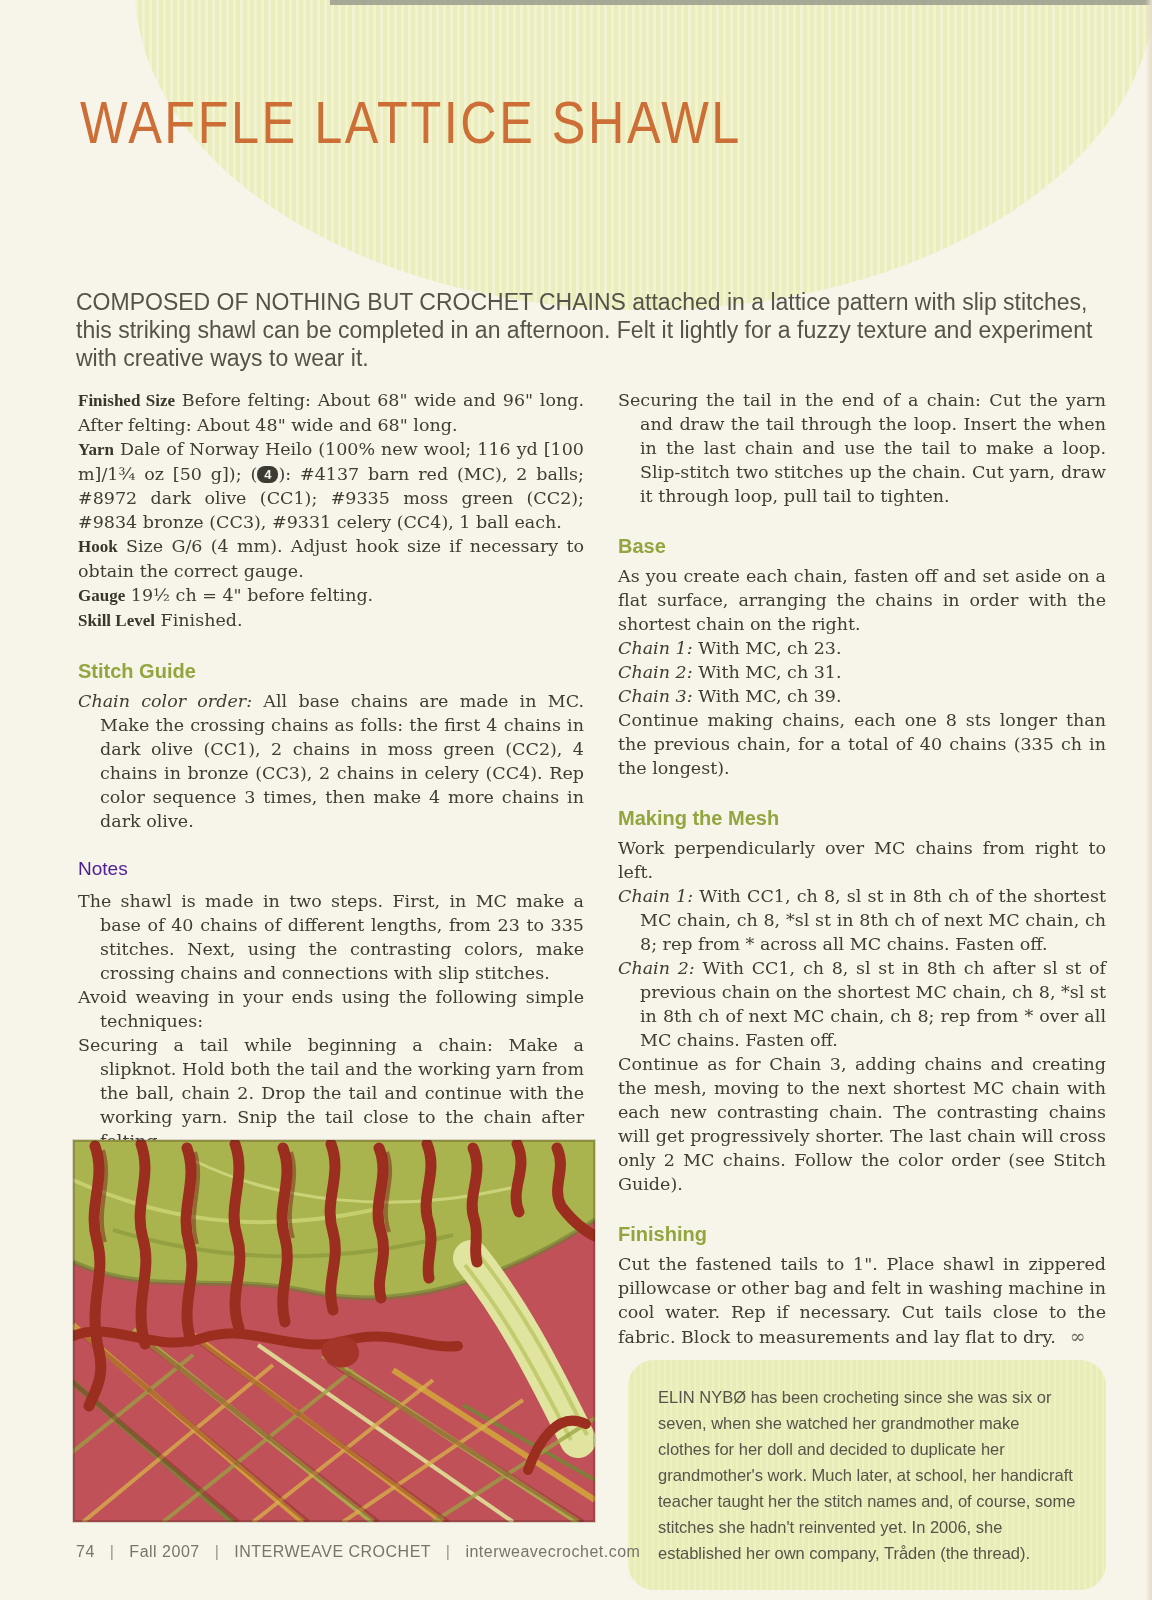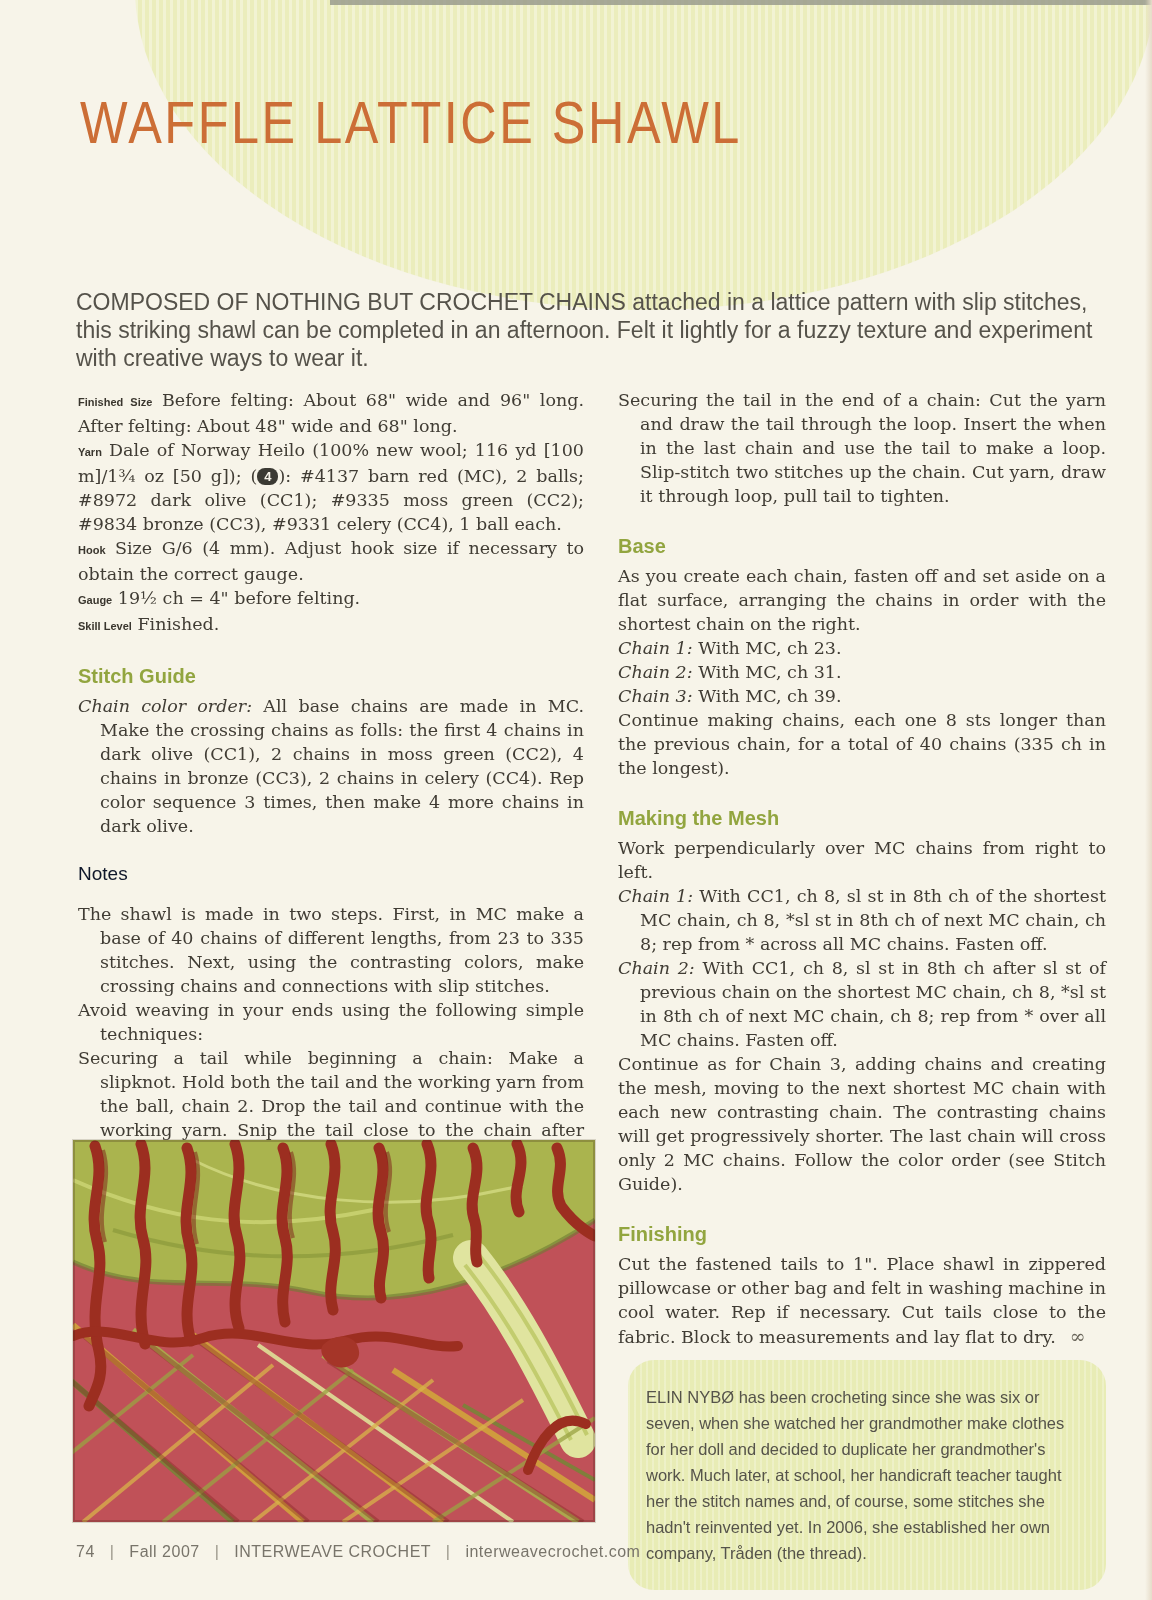--- a/index.html
+++ b/index.html
@@ -29,45 +29,45 @@
   
   .intro{
     position:absolute;left:76px;top:288px;width:1032px;
     font-family:"Liberation Sans", sans-serif;font-size:23px;line-height:28px;color:#55524a;
   }
   
   .col{position:absolute;top:388px;font-size:17.5px;line-height:24px;text-align:justify;}
   .col-left{left:78px;width:506px;}
   .col-right{left:618px;width:488px;}
   .spec{margin:0;}
-  .spec b{font-family:Liberation Sans, sans-serif;font-weight:700;color:#3a362e;font-size:11px;}
+  .spec b{font-family:Liberation Serif, serif;font-weight:700;color:#3a362e;font-size:17px;}
   .yarn-badge{
     display:inline-block;background:#3b3a33;color:#f7f4e9;
     font-family:"Liberation Sans", sans-serif;font-weight:700;font-size:13px;
     line-height:17px;padding:0 7px;border-radius:8px;vertical-align:1px;
   }
   .h-green{
     font-family:"Liberation Sans", sans-serif;font-weight:700;font-size:20px;
     color:#92a53f;margin:26px 0 6px 0;text-align:left;
   }
   .h-notes{
     font-family:"Liberation Sans", sans-serif;font-weight:400;font-size:19px;
-    color:#0f172a;margin:24px 0 16px 0;text-align:left;
+    color:#4c1d95;margin:24px 0 8px 0;text-align:left;
   }
   .hang{margin:0;padding-left:22px;text-indent:-22px;}
   .plain{margin:0;}
   .lead{font-style:italic;}
   .end-mark{color:#6b675c;letter-spacing:1px;margin-left:14px;font-size:19px;}
   
   .photo{position:absolute;left:73px;top:1140px;width:522px;height:382px;box-shadow:0 0 0 1px rgba(120,110,90,.25);}
   .photo svg{display:block;width:100%;height:100%;}
   
   .bio{
     position:absolute;left:628px;top:1360px;width:478px;box-sizing:border-box;
-    background:#e8ecb5;border-radius:26px;padding:24px 18px;
+    background:#e8ecb5;border-radius:26px;padding:24px 30px;
     font-family:"Liberation Sans", sans-serif;font-size:16.5px;line-height:26px;color:#55534a;
     background-image:repeating-linear-gradient(90deg,rgba(255,255,255,.25) 0 2px,rgba(0,0,0,0) 2px 6px);
   }
   
   .footer{
     position:absolute;left:76px;top:1543px;
     font-family:"Liberation Sans", sans-serif;font-size:16px;color:#78746a;letter-spacing:.5px;
   }
   .footer .sep{margin:0 10px;color:#9a968a;}
 </style>

